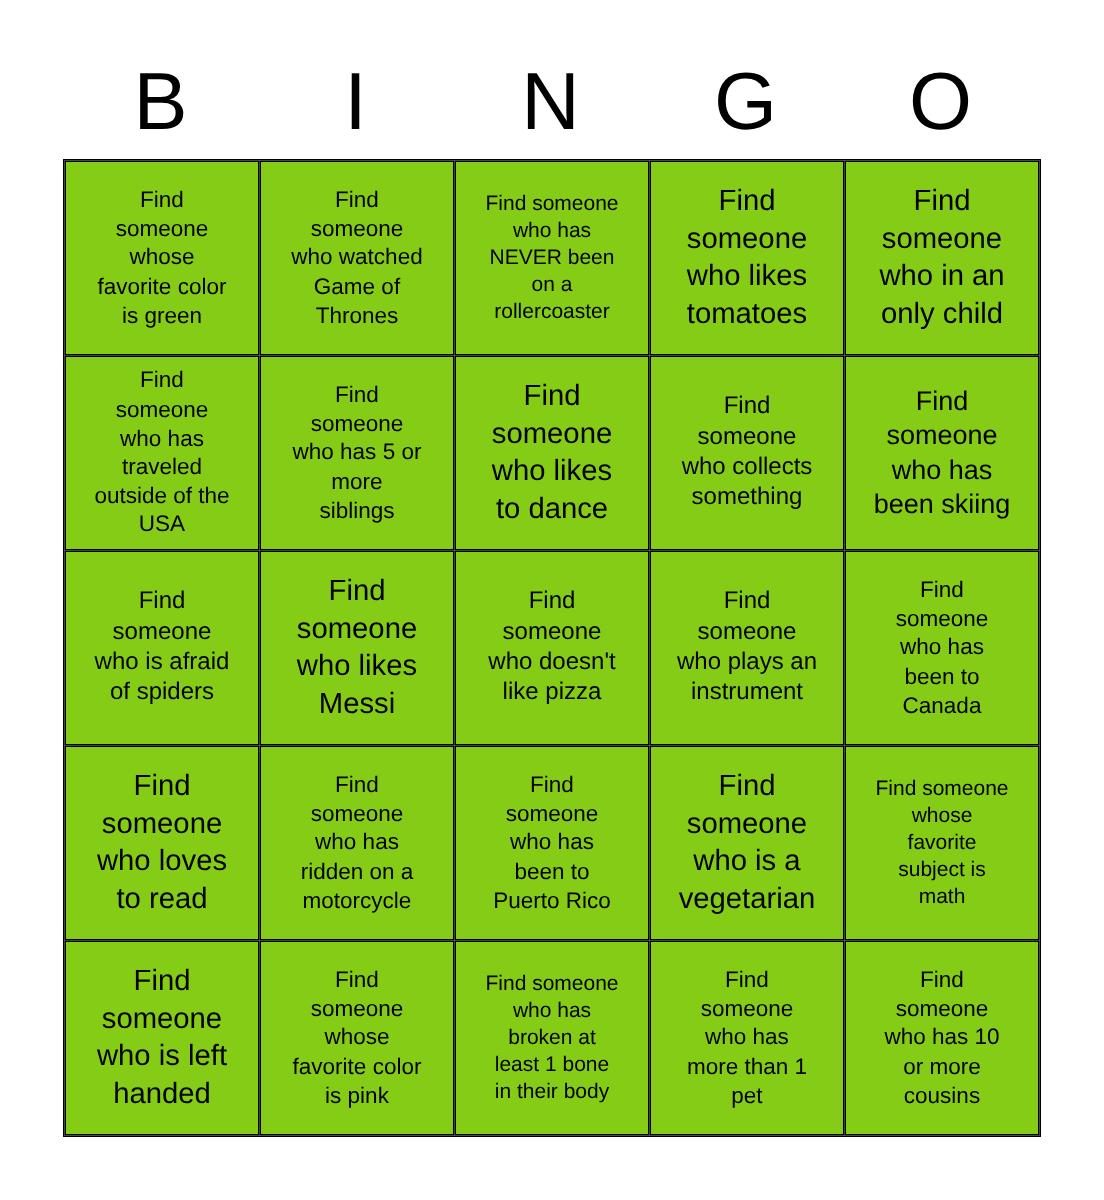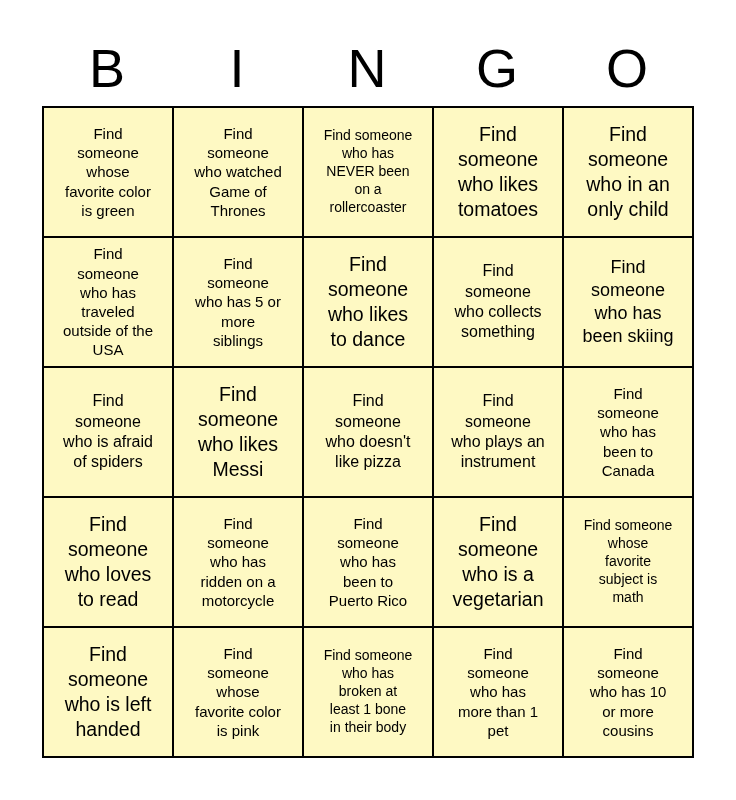--- a/index.html
+++ b/index.html
@@ -45,21 +45,21 @@
     background: #ffffff;
   }
   .cell {
     border: 0.85px solid #000000;
     display: flex;
     align-items: center;
     justify-content: center;
     text-align: center;
     padding: 2px 17px;
     overflow: hidden;
-    background: #fef9c3;
+    background: #84cc16;
   }
   .cell-text {
     white-space: pre-line;
     line-height: 1.28;
   }
   .fs-xs { font-size: 14px; }
   .fs-sm { font-size: 15px; }
   .fs-md { font-size: 16px; }
   .fs-lg { font-size: 18px; }
   .fs-xl { font-size: 19.5px; }

